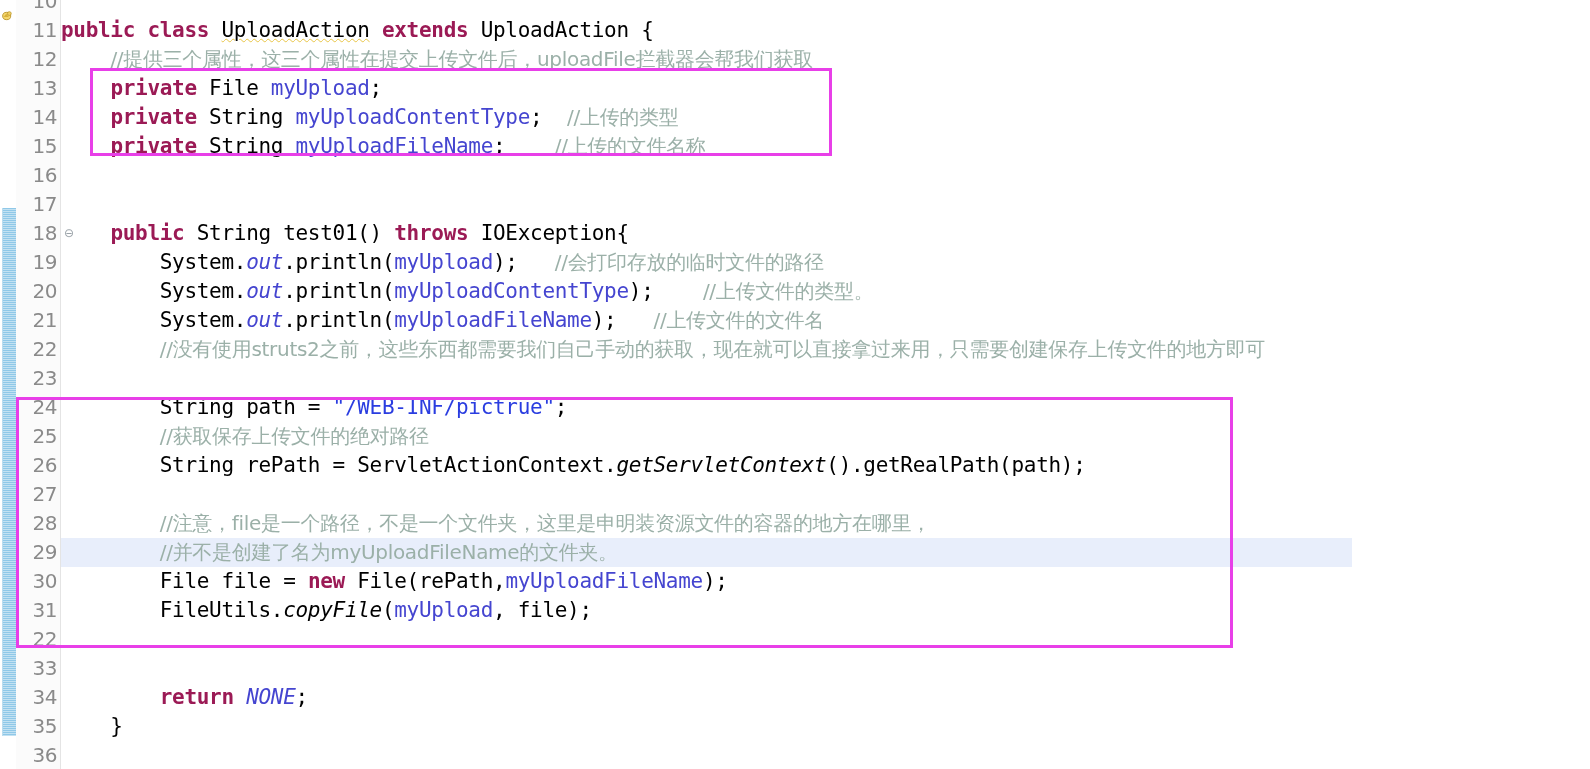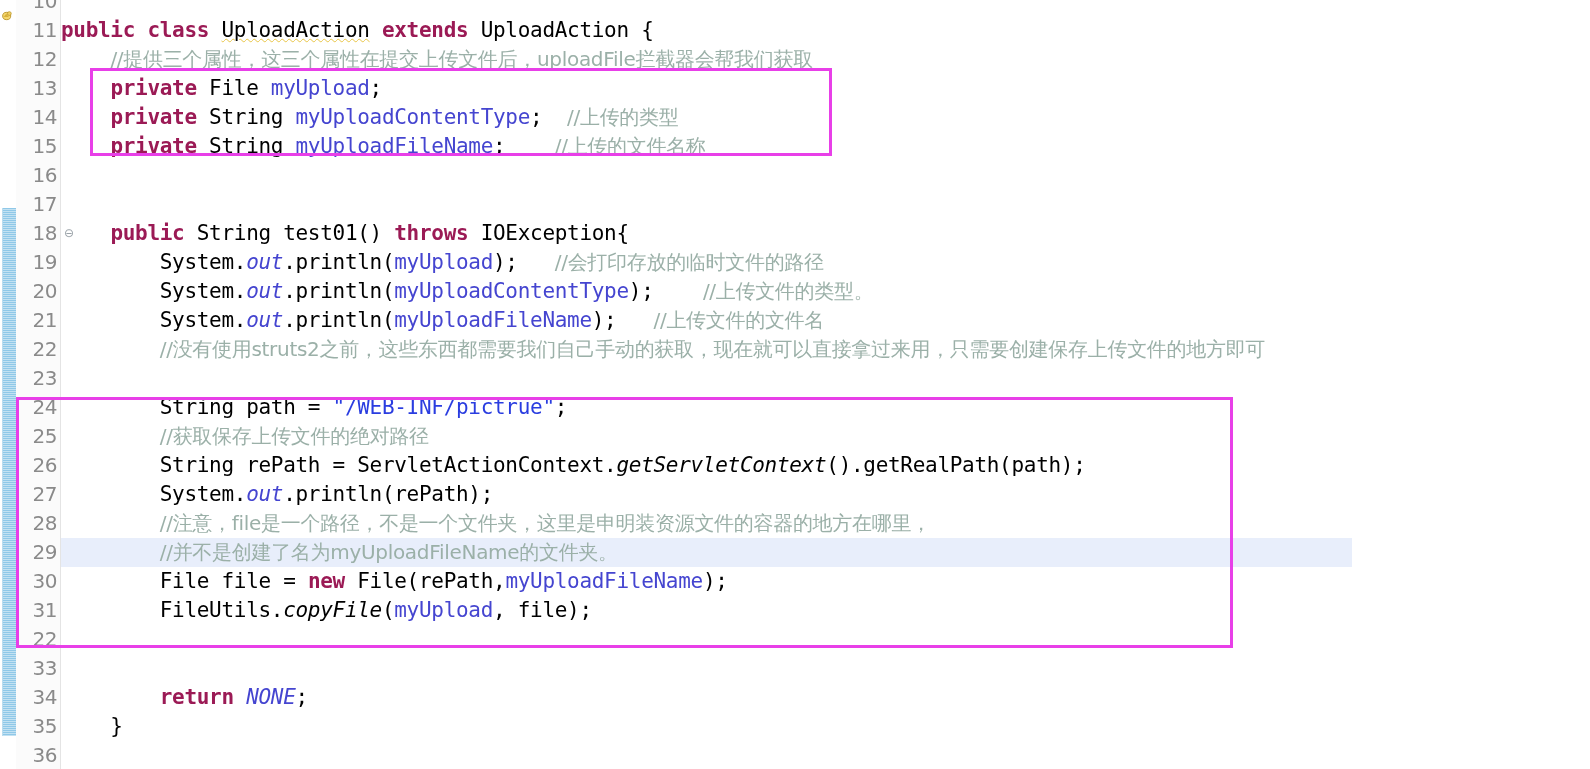--- a/index.html
+++ b/index.html
@@ -176,21 +176,20 @@
       <div class="code-line" style="top: 190px;"></div>
       <div class="code-line" style="top: 219px;"><span>    </span><span class="kw">public</span><span> String test01() </span><span class="kw">throws</span><span> IOException{</span></div>
       <div class="code-line" style="top: 248px;"><span>        System.</span><span class="sfld">out</span><span>.println(</span><span class="fld">myUpload</span><span>);   </span><span class="cmt-cn">//会打印存放的临时文件的路径</span></div>
       <div class="code-line" style="top: 277px;"><span>        System.</span><span class="sfld">out</span><span>.println(</span><span class="fld">myUploadContentType</span><span>);    </span><span class="cmt-cn">//上传文件的类型。</span></div>
       <div class="code-line" style="top: 306px;"><span>        System.</span><span class="sfld">out</span><span>.println(</span><span class="fld">myUploadFileName</span><span>);   </span><span class="cmt-cn">//上传文件的文件名</span></div>
       <div class="code-line" style="top: 335px; text-align: right;"><span>        </span><span class="cmt-cn">//没有使用struts2之前，这些东西都需要我们自己手动的获取，现在就可以直接拿过来用，只需要创建保存上传文件的地方即可</span></div>
       <div class="code-line" style="top: 364px;"><span>        </span></div>
       <div class="code-line" style="top: 393px;"><span>        String path = </span><span class="str">"/WEB-INF/pictrue"</span><span>;</span></div>
       <div class="code-line" style="top: 451px;"><span>        String rePath = ServletActionContext.</span><span class="smth">getServletContext</span><span>().getRealPath(path);</span></div>
       <div class="code-line" style="top: 422px;"><span>        </span><span class="cmt-cn">//获取保存上传文件的绝对路径</span></div>
-      <div class="code-line" style="top: 480px;"><span>        System.</span><span class="sfld">out</span><span>.println(rePath);</span></div>
       <div class="code-line" style="top: 509px;"><span>        </span><span class="cmt-cn">//注意，file是一个路径，不是一个文件夹，这里是申明装资源文件的容器的地方在哪里，</span></div>
       <div class="code-line" style="top: 538px;"><span>        </span><span class="cmt-cn">//并不是创建了名为myUploadFileName的文件夹。</span></div>
       <div class="code-line" style="top: 567px;"><span>        File file = </span><span class="kw">new</span><span> File(rePath,</span><span class="fld">myUploadFileName</span><span>);</span></div>
       <div class="code-line" style="top: 596px;"><span>        FileUtils.</span><span class="smth">copyFile</span><span>(</span><span class="fld">myUpload</span><span>, file);</span></div>
       <div class="code-line" style="top: 625px;"></div>
       <div class="code-line" style="top: 654px;"></div>
       <div class="code-line" style="top: 683px;"><span>        </span><span class="kw">return</span><span> </span><span class="sfld">NONE</span><span>;</span></div>
       <div class="code-line" style="top: 712px;"><span>    }</span></div>
       <div class="code-line" style="top: 741px;"></div>
     </div>

